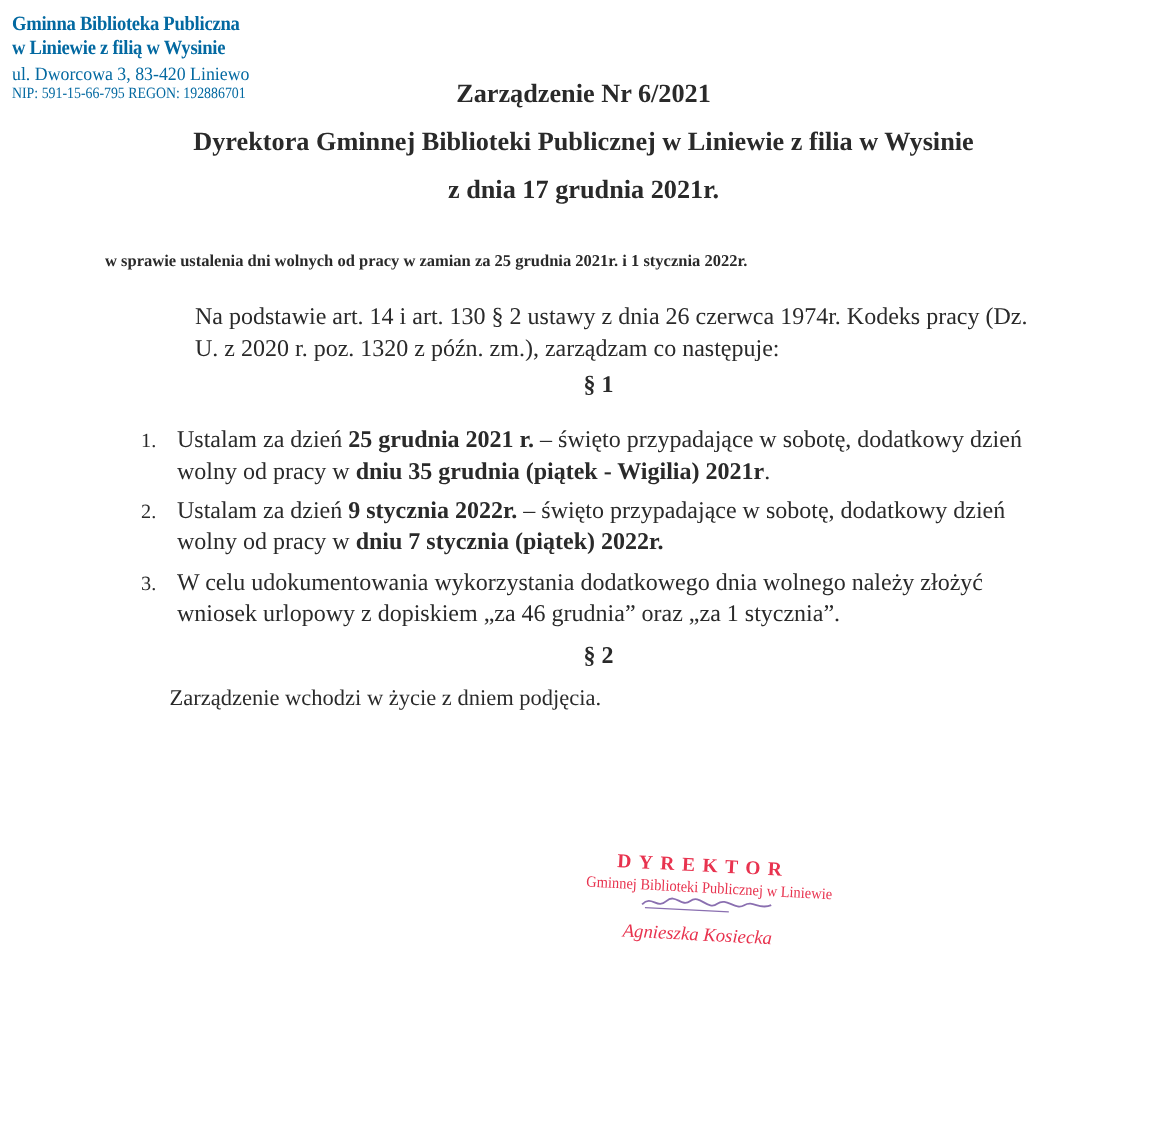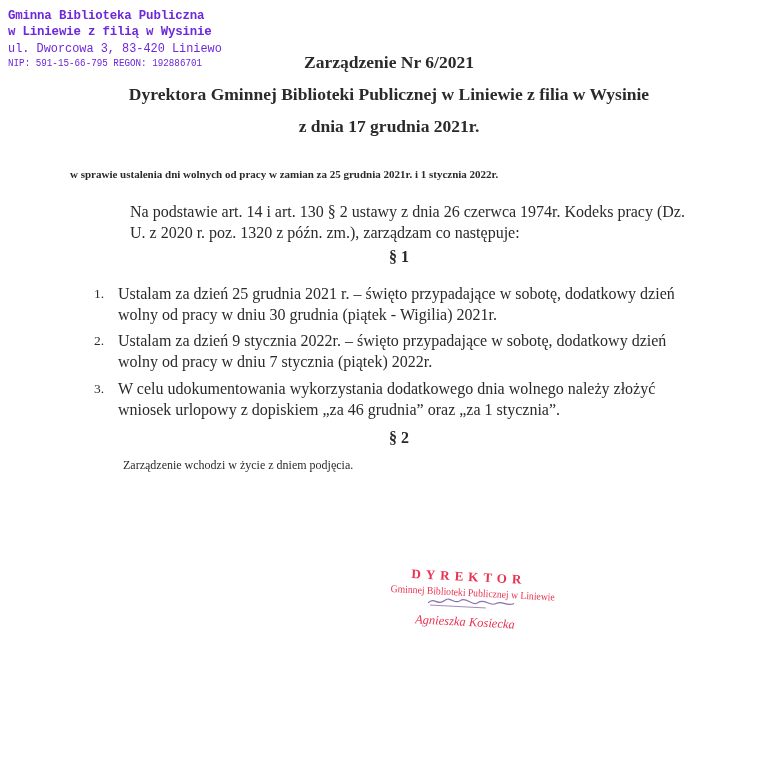--- a/index.html
+++ b/index.html
@@ -1,37 +1,37 @@
 <!DOCTYPE html>
 <html><head>
 <meta charset="utf-8">
 <style>
   html, body { margin: 0; padding: 0; background: #ffffff; }
   body { width: 768px; height: 764px; position: relative; overflow: hidden; font-family: "Liberation Serif", serif; color: #2a2a2a; }
-  .stamp { position: absolute; left: 8px; top: 8px; color: #6d28d9; font-family: Liberation Mono, monospace; line-height: 1.2; }
+  .stamp { position: absolute; left: 8px; top: 8px; color: #0369a1; font-family: Liberation Serif, serif; line-height: 1.2; }
   .stamp .l1, .stamp .l2 { font-weight: bold; font-size: 13.5px; letter-spacing: -0.2px; transform: scaleX(0.92); transform-origin: left; white-space: nowrap; }
   .stamp .l3 { font-size: 12.5px; margin-top: 2px; white-space: nowrap; transform: scaleX(0.95); transform-origin: left; }
   .stamp .l4 { font-size: 10.5px; white-space: nowrap; transform: scaleX(0.88); transform-origin: left; }
   .title { position: absolute; left: 0; width: 768px; text-align: center; font-weight: bold; font-size: 17.5px; }
   .t1 { top: 52px; left: 5px; }
   .t2 { top: 84px; left: 5px; }
   .t3 { top: 116px; left: 5px; }
   .subject { position: absolute; left: 70px; top: 168px; font-weight: bold; font-size: 11px; white-space: nowrap; }
   .basis { position: absolute; left: 113px; top: 201px; width: 570px; font-size: 16px; line-height: 21px; margin-left: 17px; }
   .para { position: absolute; left: 0; width: 768px; text-align: center; font-weight: bold; font-size: 16px; }
   .p1 { top: 248px; left: 15px; }
   .p2 { top: 429px; left: 15px; }
   .item { position: absolute; left: 94px; width: 600px; font-size: 16px; line-height: 21px; }
   .item .num { position: absolute; left: 0; top: 0; font-size: 13.5px; }
   .item .txt { margin-left: 24px; }
   .i1 { top: 283px; }
   .i2 { top: 330px; }
   .i3 { top: 378px; }
-  .final { position: absolute; left: 113px; top: 458px; font-size: 12px; margin-left: 10px; }
-  b { font-weight: normal; }
+  .final { position: absolute; left: 113px; top: 458px; font-size: 15px; }
+  b { font-weight: bold; }
   .sig { position: absolute; left: 392px; top: 565px; color: #e8334f; transform: rotate(3deg); transform-origin: left top; }
   .sig .dyr { font-family: "Liberation Serif", serif; font-weight: bold; font-size: 13px; letter-spacing: 5px; margin-left: 20px; }
   .sig .inst { font-family: "Liberation Serif", serif; font-size: 10.5px; white-space: nowrap; transform: scaleX(0.92); transform-origin: left; margin-top: 2px; }
   .sig .scribble { margin-left: 36px; margin-top: -2px; }
   .sig .name { font-family: "Liberation Serif", serif; font-style: italic; font-size: 12.5px; margin-left: 26px; margin-top: 1px; }
 </style>
 </head>
 <body>
 
 <div class="stamp">
@@ -46,21 +46,21 @@
 <div class="title t3">z dnia 17 grudnia 2021r.</div>
 
 <div class="subject">w sprawie ustalenia dni wolnych od pracy w zamian za 25 grudnia 2021r. i 1 stycznia 2022r.</div>
 
 <div class="basis">Na podstawie art. 14 i art. 130 § 2 ustawy z dnia 26 czerwca 1974r. Kodeks pracy (Dz. U. z 2020 r. poz. 1320 z późn. zm.), zarządzam co następuje:</div>
 
 <div class="para p1">§ 1</div>
 
 <div class="item i1">
   <span class="num">1.</span>
-  <div class="txt"><span>Ustalam za dzień </span><b>25 grudnia 2021 r.</b><span> – święto przypadające w sobotę, dodatkowy dzień wolny od pracy w </span><b>dniu 30 grudnia (piątek - Wigilia) 2021r</b><span>.</span></div>
+  <div class="txt"><span>Ustalam za dzień </span><b>25 grudnia 2021 r.</b><span> – święto przypadające w sobotę, dodatkowy dzień wolny od pracy w </span><b>dniu 35 grudnia (piątek - Wigilia) 2021r</b><span>.</span></div>
 </div>
 
 <div class="item i2">
   <span class="num">2.</span>
   <div class="txt"><span>Ustalam za dzień </span><b>9 stycznia 2022r.</b><span> – święto przypadające w sobotę, dodatkowy dzień wolny od pracy w </span><b>dniu 7 stycznia (piątek) 2022r.</b><span></span></div>
 </div>
 
 <div class="item i3">
   <span class="num">3.</span>
   <div class="txt">W celu udokumentowania wykorzystania dodatkowego dnia wolnego należy złożyć wniosek urlopowy z dopiskiem „za 46 grudnia” oraz „za 1 stycznia”.</div>

